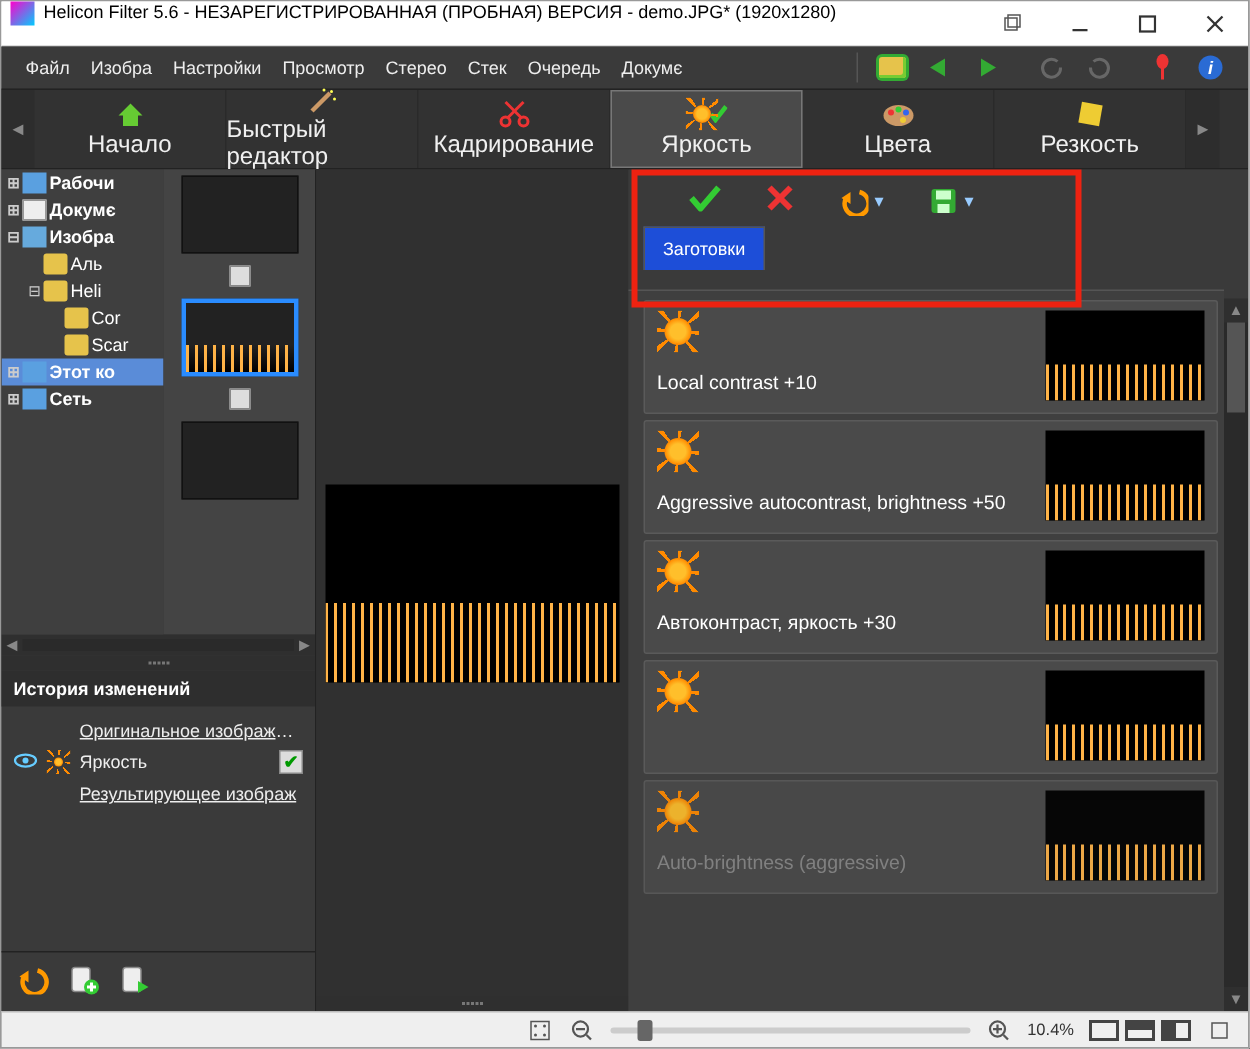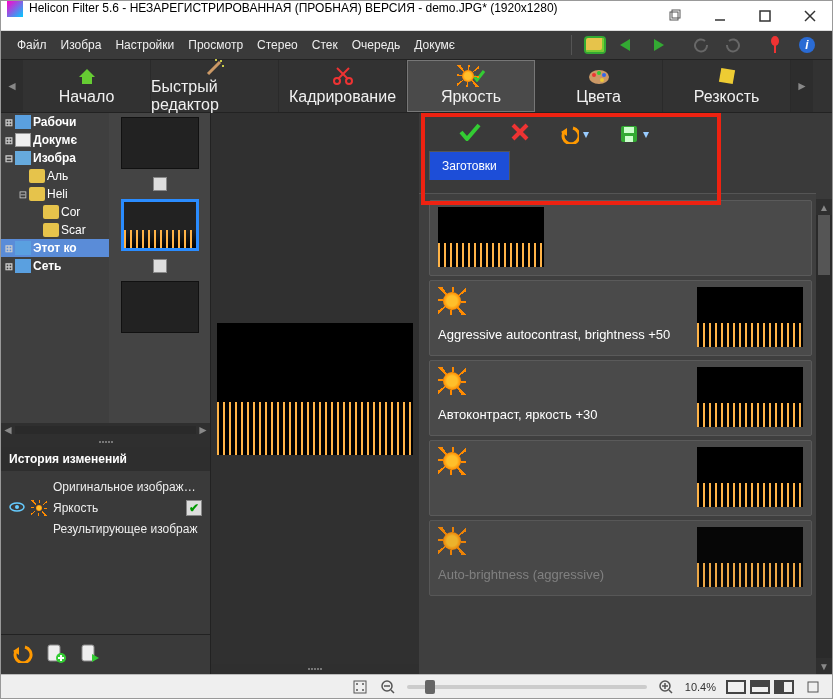--- a/index.html
+++ b/index.html
@@ -42,21 +42,21 @@
   .thumbstrip .th { width:78px; height:52px; background:#222; border:1px solid #111;}
   .thumbstrip .th.sel { border:3px solid #2a8cff;}
   .thumbstrip .chk { width:14px;height:14px;border:1px solid #888;background:#ddd;align-self:center;}
   .hsb { height:14px; background:#2f2f2f; display:flex; align-items:center;}
   .hsb .btn{width:14px;height:14px;display:flex;align-items:center;justify-content:center;color:#888;}
   .hsb .track{flex:1;background:#2a2a2a;height:8px;}
 
   .historyItems { padding:6px 8px; font-size:12px; color:#eee;}
   .historyItems .hrow{ display:flex; align-items:center; gap:6px; padding:3px 0;}
   .historyItems .hrow .txt{ flex:1; white-space:nowrap; overflow:hidden; text-overflow:ellipsis;}
-  .historyItems .underline{ }
+  .historyItems .underline{ text-decoration:underline;}
   .historyItems .chk{width:16px;height:16px;border:1px solid #888;background:#ddd;display:flex;align-items:center;justify-content:center;color:#090;font-weight:bold;}
   .leftBottom { height:40px; display:flex; align-items:center; gap:12px; padding:0 10px; border-top:1px solid #222;}
   
   .center { flex:0 0 208px; background:#303030; display:flex; flex-direction:column; }
   .center .viewer { flex:1; display:flex; align-items:center; justify-content:center;}
   .center .img { width:196px; height:132px; background:#000;}
   .grip { height:10px; background:#2f2f2f; display:flex; align-items:center; justify-content:center; gap:1px;}
   .grip span{width:2px;height:2px;background:#777;}
   
   .right { flex:1; display:flex; flex-direction:column; background:#3a3a3a; position:relative;}
@@ -406,20 +406,24 @@
                 </svg>
                 <span style="color:#9cf">▾</span>
               </span>
           </div>
           <div class="tabrow">
             <div class="rtab sel">Заготовки</div>
           </div>
         </div>
         <div class="presetList" style="margin-right:16px">
           <div class="preset">
+            <div class="pleft">
+                <span class="sun sunbig"></span>
+              <div class="pname">Local contrast +10</div>
+              </div>
             <div class="pthumb city"></div>
           </div>
           <div class="preset">
             <div class="pleft">
                 <span class="sun sunbig"></span>
               <div class="pname">Aggressive autocontrast, brightness +50</div>
               </div>
             <div class="pthumb city"></div>
           </div>
           <div class="preset">

